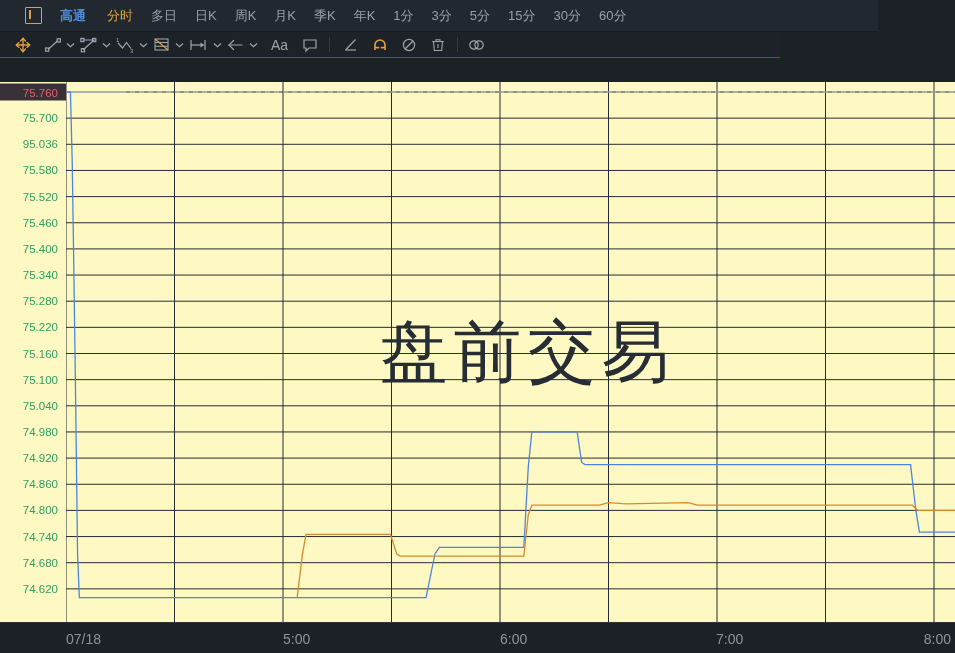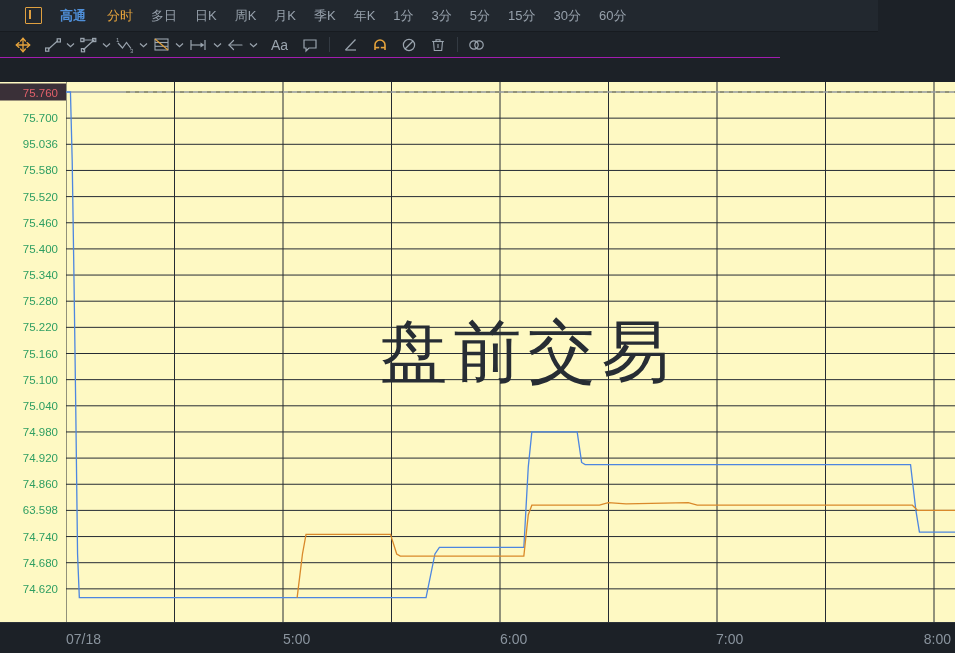--- a/index.html
+++ b/index.html
@@ -446,21 +446,21 @@
         <div class="ytick" style="top: 166.9px;">75.400</div>
         <div class="ytick" style="top: 193.05px;">75.340</div>
         <div class="ytick" style="top: 219.2px;">75.280</div>
         <div class="ytick" style="top: 245.35px;">75.220</div>
         <div class="ytick" style="top: 271.5px;">75.160</div>
         <div class="ytick" style="top: 297.65px;">75.100</div>
         <div class="ytick" style="top: 323.8px;">75.040</div>
         <div class="ytick" style="top: 349.95px;">74.980</div>
         <div class="ytick" style="top: 376.1px;">74.920</div>
         <div class="ytick" style="top: 402.25px;">74.860</div>
-        <div class="ytick" style="top: 428.4px;">63.598</div>
+        <div class="ytick" style="top: 428.4px;">74.800</div>
         <div class="ytick" style="top: 454.55px;">74.740</div>
         <div class="ytick" style="top: 480.7px;">74.680</div>
         <div class="ytick" style="top: 506.85px;">74.620</div>
       </div>
   </div>
 
   <div class="x-axis" id="x-axis">
       <div class="xtick" style="left: 66px;">07/18</div>
       <div class="xtick" style="left: 283px;">5:00</div>
       <div class="xtick" style="left: 500px;">6:00</div>

